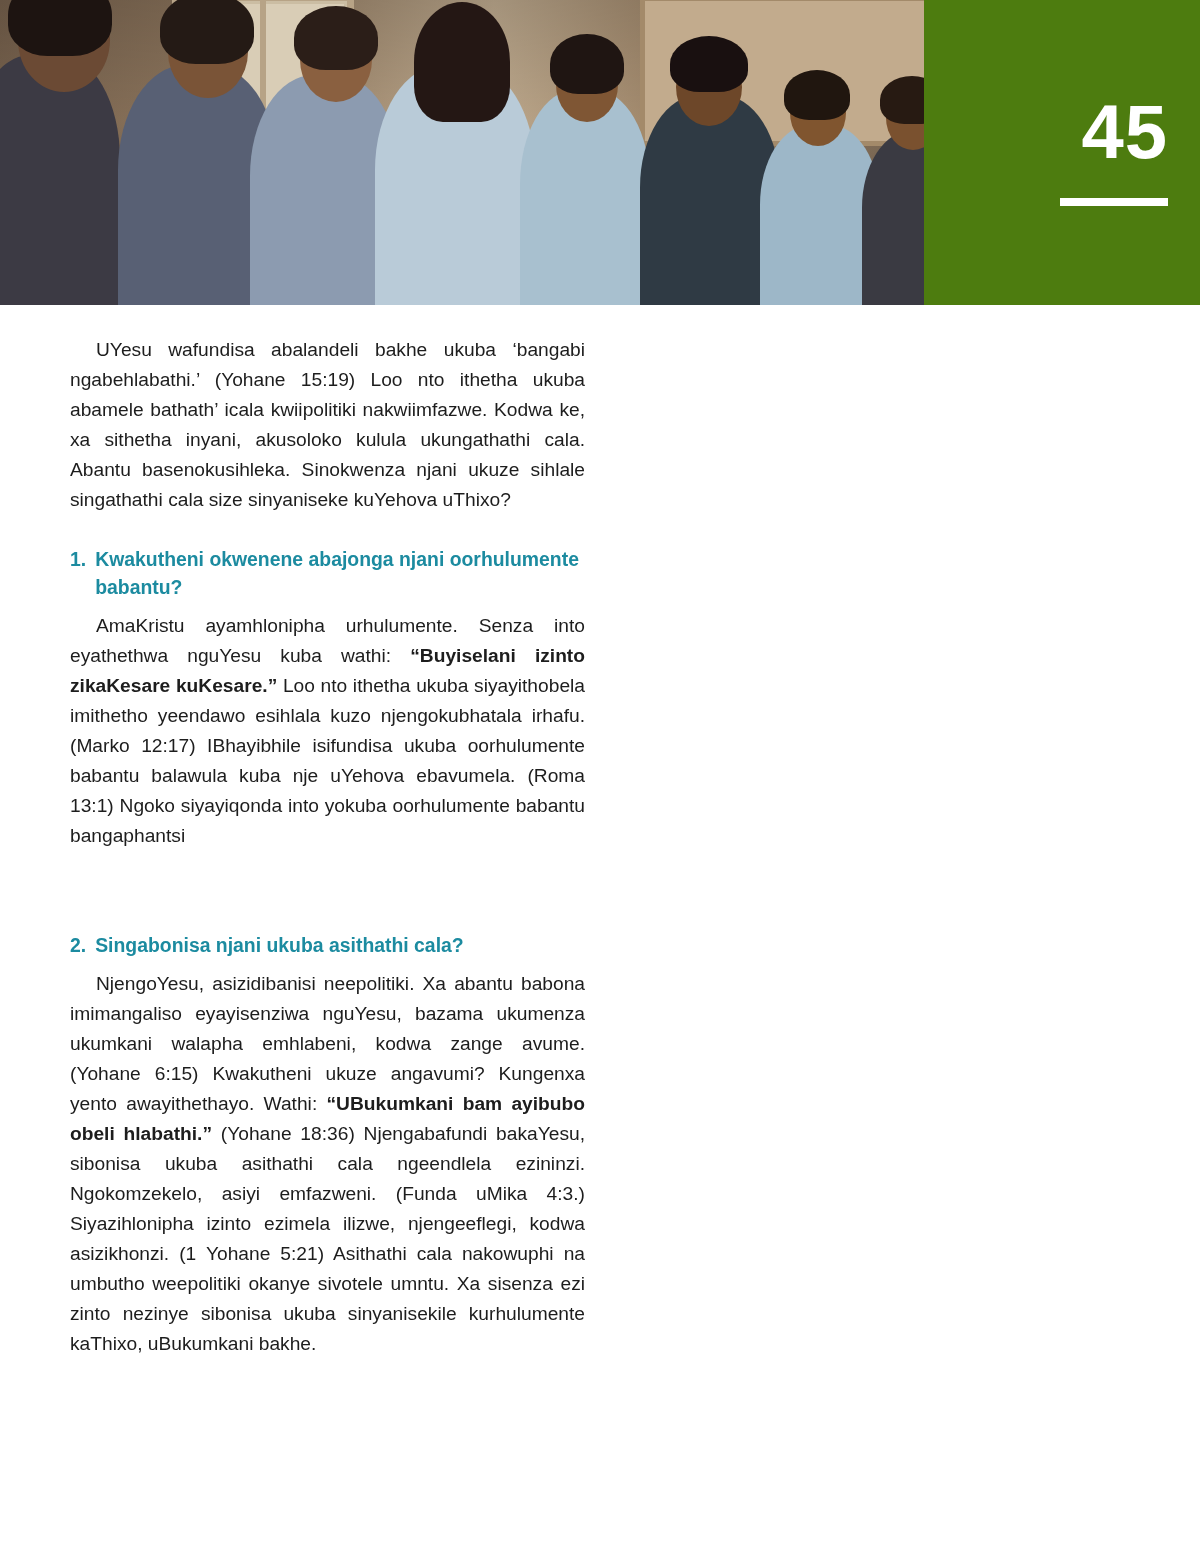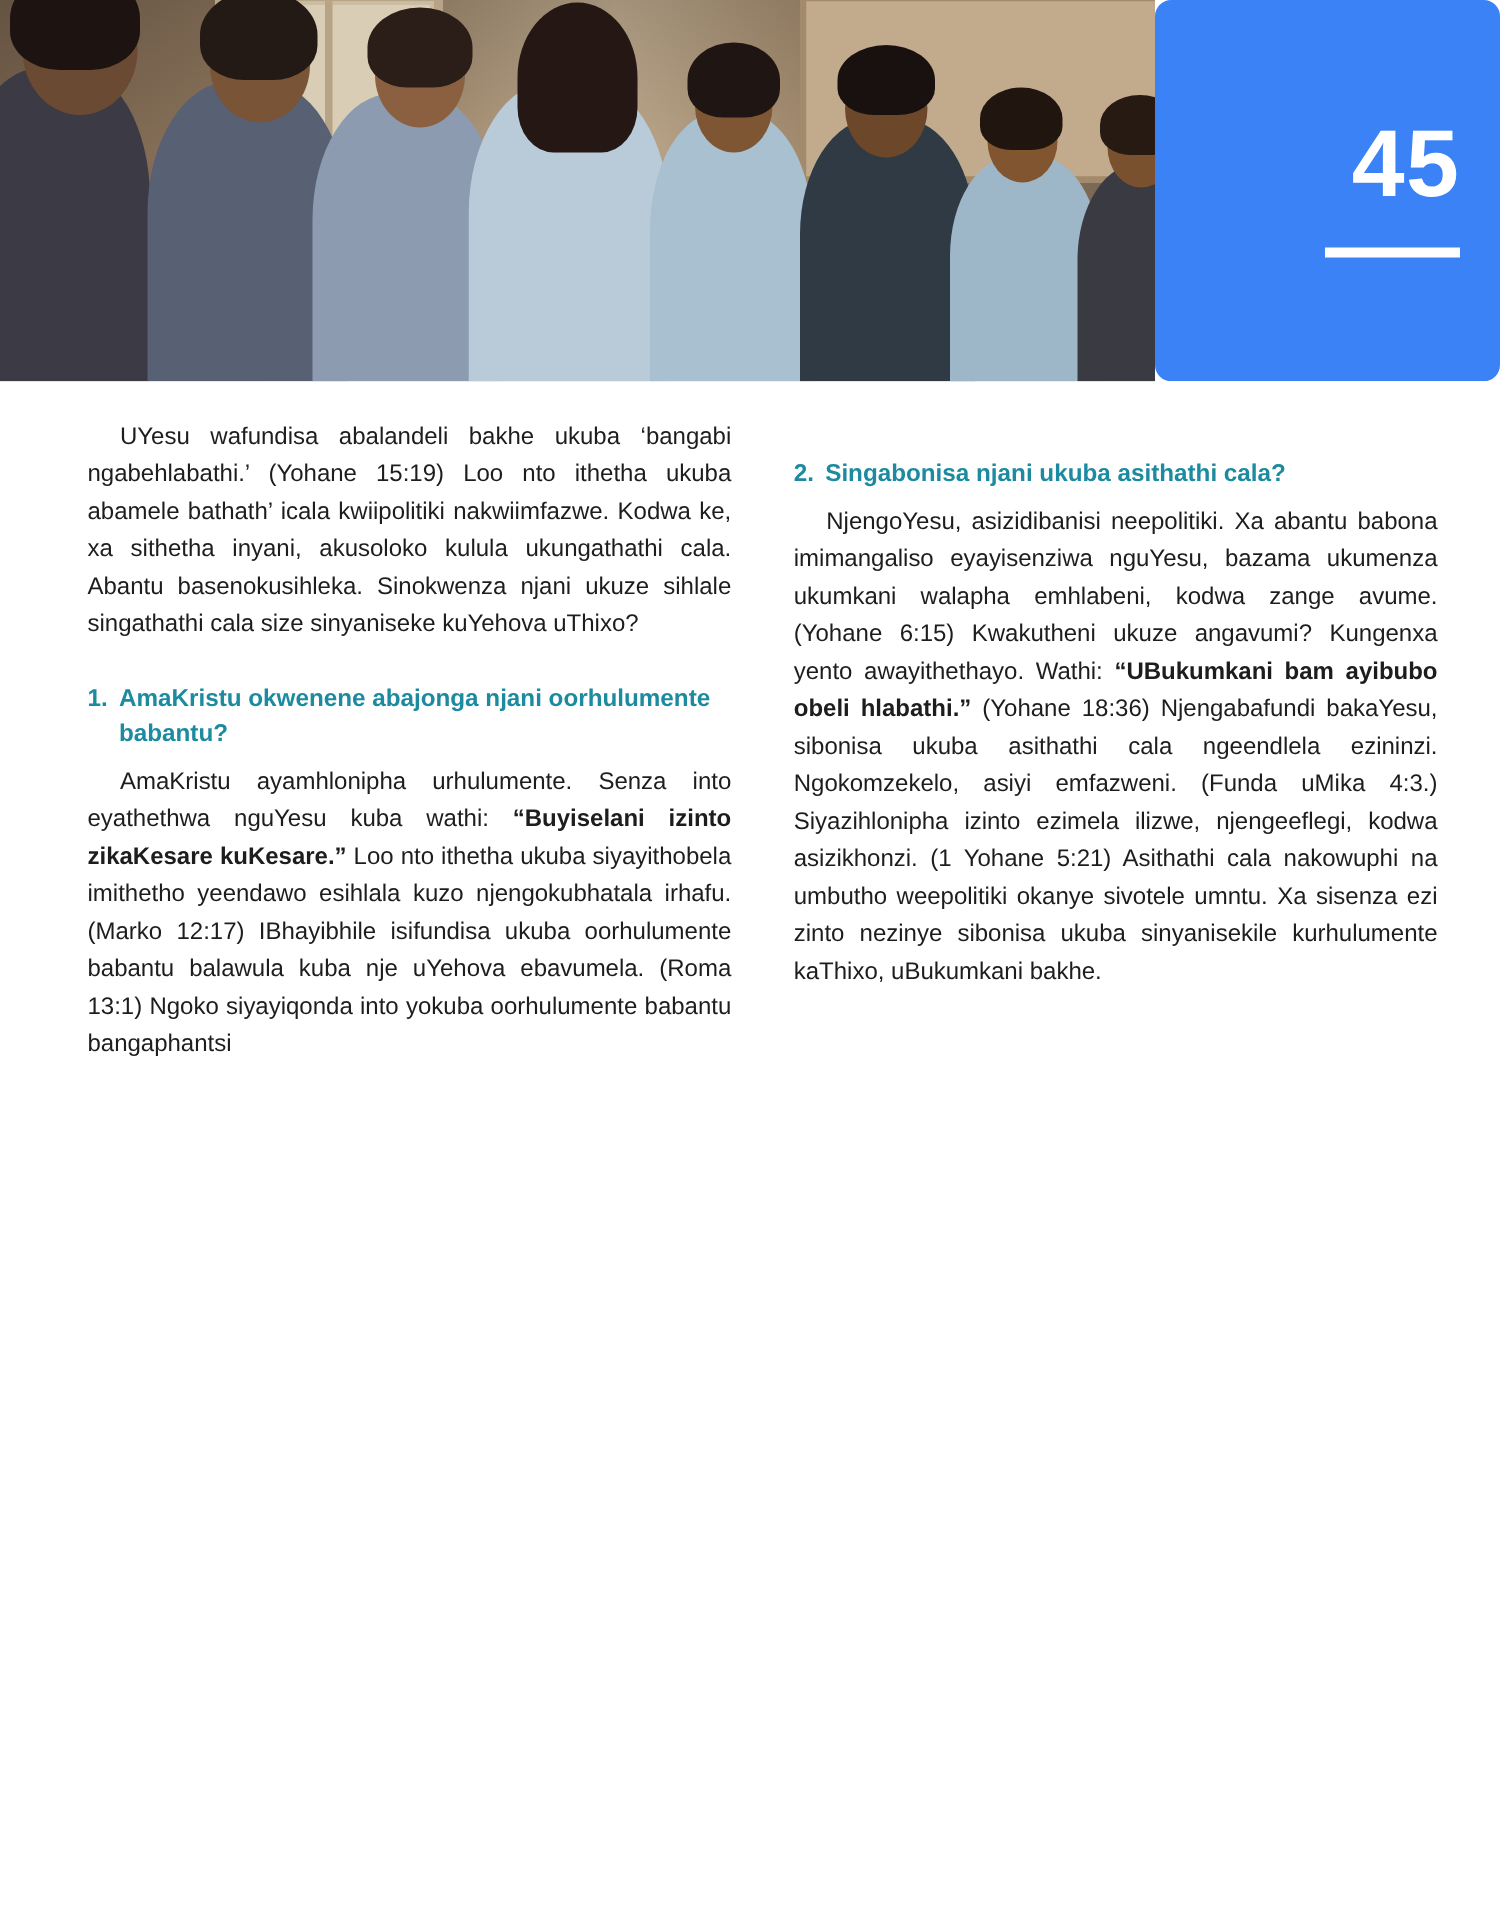--- a/index.html
+++ b/index.html
@@ -82,23 +82,22 @@
   }
   .hair {
     position: absolute;
     border-radius: 50% 50% 38% 38%;
     background: #241711;
   }
 
   .hero-number {
     width: 287px;
     height: 305px;
-    background: #3b82f6;
-    position: relative;
-    border-radius: 13px;
+    background: #4d7c0f;
+    position: relative;
   }
   .hero-number .num {
     position: absolute;
     right: 32px;
     top: 94px;
     font-size: 76px;
     font-weight: bold;
     color: #ffffff;
     letter-spacing: 1px;
     line-height: 1;
@@ -121,20 +120,21 @@
     letter-spacing: -0.6px;
     color: #111111;
   }
 
   
   .columns {
     margin-top: 30px;
     padding: 0 38px 0 70px;
     display: flex;
     gap: 50px;
+    flex-direction: column;
   }
   .col {
     width: 515px;
   }
   p.body {
     margin: 0 0 0 0;
     font-size: 19.2px;
     line-height: 30px;
     text-align: justify;
     color: #1d1d1d;
@@ -213,21 +213,21 @@
   </div>
 
 
   <div class="columns">
 
     <div class="col">
       <p class="body indent">UYesu wafundisa abalandeli bakhe ukuba ‘bangabi ngabehlabathi.’ (Yohane 15:19) Loo nto ithetha ukuba abamele bathath’ icala kwiipolitiki nakwiimfazwe. Kodwa ke, xa sithetha inyani, akusoloko kulula ukungathathi cala. Abantu basenokusihleka. Sinokwenza njani ukuze sihlale singathathi cala size sinyaniseke kuYehova uThixo?</p>
 
       <div class="qheading">
         <span class="qnum">1.</span>
-        <span class="qtext">AmaKristu okwenene abajonga njani oorhulumente babantu?</span>
+        <span class="qtext">Kwakutheni okwenene abajonga njani oorhulumente babantu?</span>
       </div>
 
       <p class="body indent"><span>AmaKristu ayamhlonipha urhulumente. Senza into eyathethwa nguYesu kuba wathi: </span><span class="b">“Buyiselani izinto zikaKesare kuKesare.”</span><span> Loo nto ithetha ukuba siyayithobela imithetho yeendawo esihlala kuzo njengokubhatala irhafu. (Marko 12:17) IBhayibhile isifundisa ukuba oorhulumente babantu balawula kuba nje uYehova ebavumela. (Roma 13:1) Ngoko siyayiqonda into yokuba oorhulumente babantu bangaphantsi</span></p>
     </div>
 
     <div class="col">
 
       <div class="qheading">
         <span class="qnum">2.</span>
         <span class="qtext">Singabonisa njani ukuba asithathi cala?</span>

